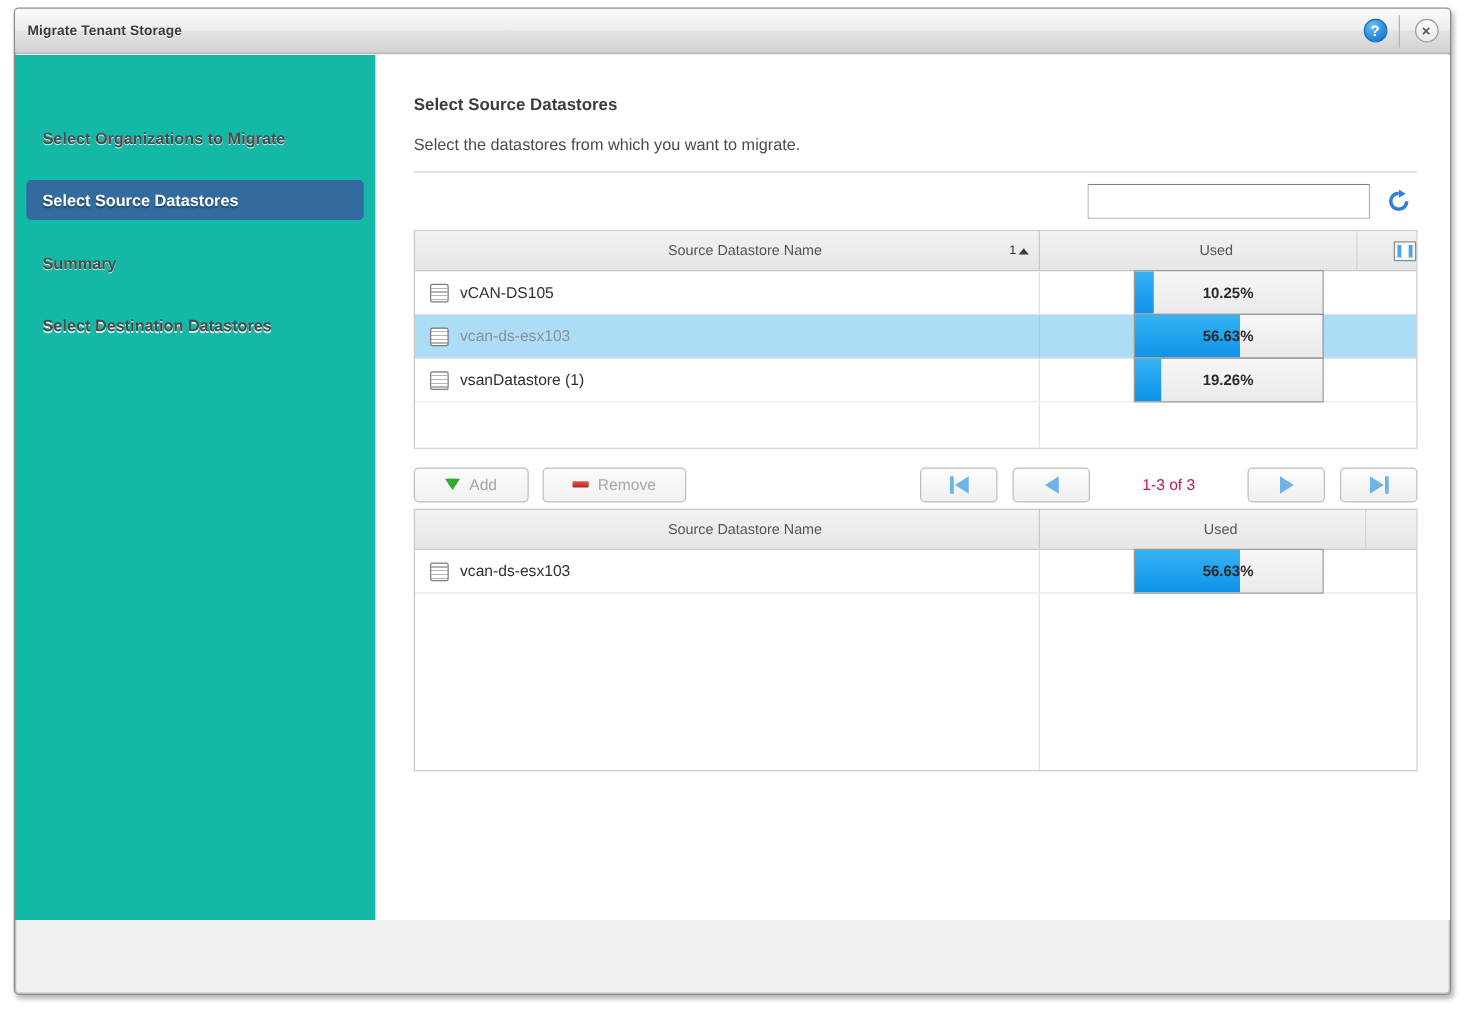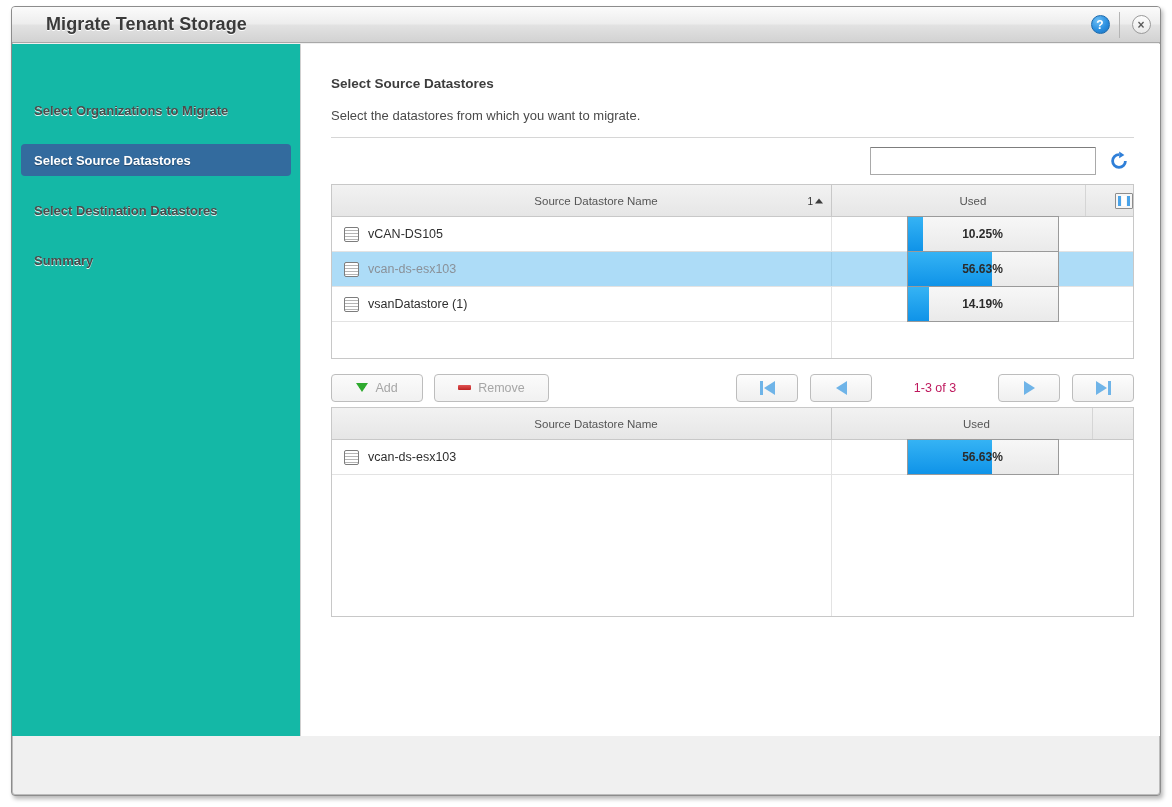--- a/index.html
+++ b/index.html
@@ -29,22 +29,22 @@
 
   
   .titlebar {
     position: relative;
     height: 36px;
     background: linear-gradient(to bottom, #fbfbfb 0%, #ededed 48%, #e2e2e2 52%, #d2d2d2 100%);
     border-bottom: 1px solid #a8a8a8;
     display: flex; align-items: center;
   }
   .title-text {
-    margin-left: 34px;
-    font-size: 18px;
+    margin-left: 10px;
+    font-size: 11px;
     font-weight: bold;
     color: #3a3a3a;
     letter-spacing: .1px;
     text-shadow: 0 1px 0 #ffffff;
   }
   .title-actions {
     margin-left: auto;
     display: flex; align-items: center;
     height: 100%;
   }
@@ -366,24 +366,24 @@
     <div class="body">
 
       <div class="sidebar">
         <div class="nav-item">
           <span>Select Organizations to Migrate</span>
         </div>
         <div class="nav-item active">
           <span>Select Source Datastores</span>
         </div>
         <div class="nav-item">
+          <span>Summary</span>
+        </div>
+        <div class="nav-item">
           <span>Select Destination Datastores</span>
-        </div>
-        <div class="nav-item">
-          <span>Summary</span>
         </div>
       </div>
 
       <div class="main">
         <div class="page-title">Select Source Datastores</div>
         <div class="page-sub">Select the datastores from which you want to migrate.</div>
         <div class="hrule"></div>
 
         <div class="search-row">
           <input class="search-input" type="text" value="" placeholder="" style="">
@@ -444,21 +444,21 @@
             </div>
 
             <div class="row">
               <div class="cell-name">
                 <span class="ds-icon"></span>
                 <span>vsanDatastore (1)</span>
               </div>
               <div class="cell-used">
                 <div class="bar">
                   <div class="bar-fill" style="width:14.19%"></div>
-                  <div class="bar-label">14.19%</div>
+                  <div class="bar-label">19.26%</div>
                 </div>
               </div>
             </div>
 
             <div class="row filler" style="height:36px;border-bottom:none;">
               <div class="cell-name" style="border-right-color:#e3e3e3;"></div>
               <div class="cell-used"></div>
             </div>
 
           </div>

